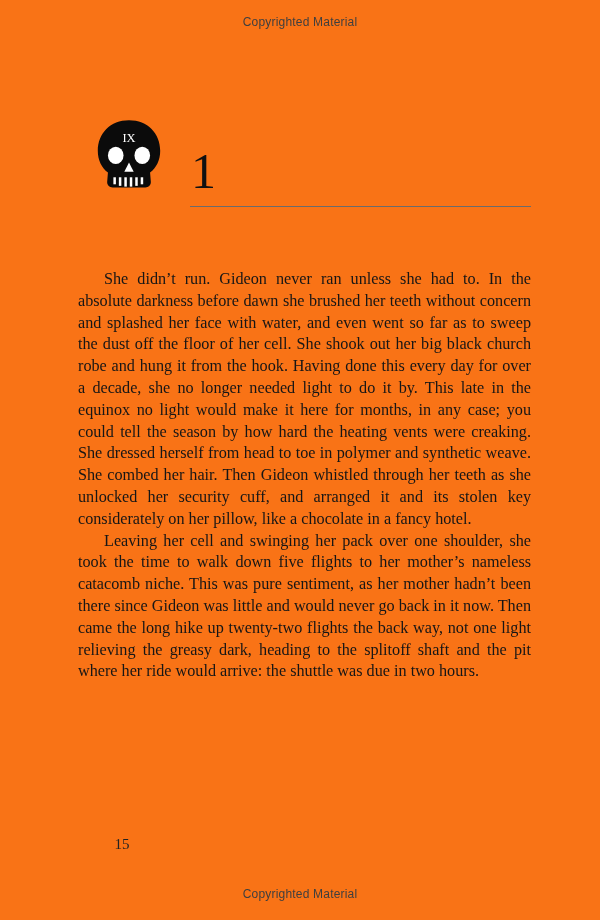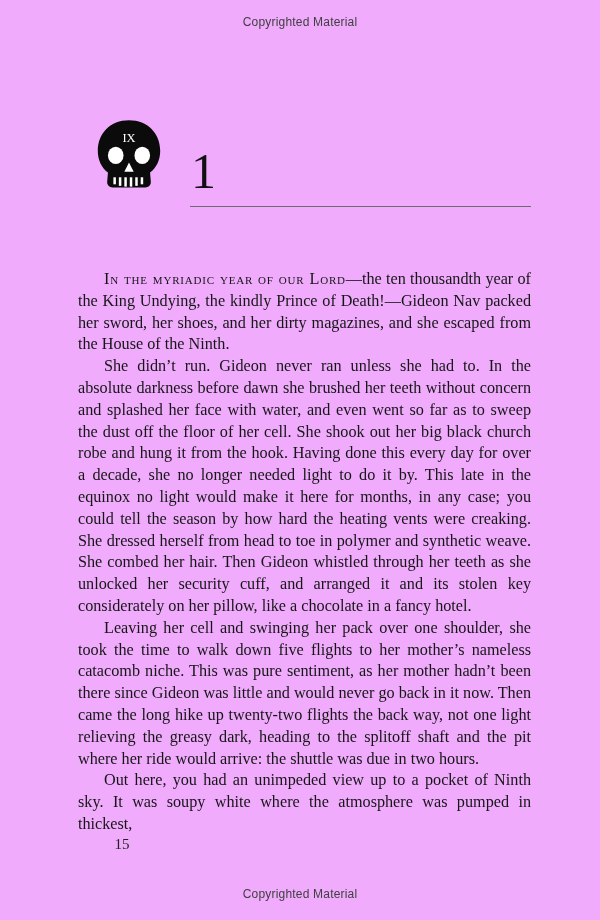--- a/index.html
+++ b/index.html
@@ -2,21 +2,21 @@
 <html><head>
 <meta charset="utf-8">
 <style>
   * { margin: 0; padding: 0; box-sizing: border-box; }
   html, body { background: #ffffff; }
   .page {
     position: relative;
     width: 600px;
     height: 920px;
     margin: 0 auto;
-    background: #f0abfc;
+    background: #f97316;
     font-family: "Liberation Serif", serif;
     color: #1a1a1a;
     overflow: hidden;
   }
   .copyright {
     position: absolute;
     left: 0;
     width: 100%;
     text-align: center;
     font-family: "Liberation Sans", sans-serif;
@@ -94,23 +94,21 @@
       </g>
       <text x="50" y="31" fill="#ffffff" font-size="16" text-anchor="middle" font-family="Liberation Serif, serif">IX</text>
     </svg>
 
     <div class="chapter-number">1</div>
 
     <div class="chapter-rule"></div>
   </div>
 
   <div class="body-text">
-    <p><span class="sc">In the myriadic year of our Lord</span><span>—the ten thousandth year of the King Undying, the kindly Prince of Death!—Gideon Nav packed her sword, her shoes, and her dirty magazines, and she escaped from the House of the Ninth.</span></p>
     <p>She didn’t run. Gideon never ran unless she had to. In the absolute darkness before dawn she brushed her teeth without concern and splashed her face with water, and even went so far as to sweep the dust off the floor of her cell. She shook out her big black church robe and hung it from the hook. Having done this every day for over a decade, she no longer needed light to do it by. This late in the equinox no light would make it here for months, in any case; you could tell the season by how hard the heating vents were creaking. She dressed herself from head to toe in polymer and synthetic weave. She combed her hair. Then Gideon whistled through her teeth as she unlocked her security cuff, and arranged it and its stolen key considerately on her pillow, like a chocolate in a fancy hotel.</p>
     <p>Leaving her cell and swinging her pack over one shoulder, she took the time to walk down five flights to her mother’s nameless catacomb niche. This was pure sentiment, as her mother hadn’t been there since Gideon was little and would never go back in it now. Then came the long hike up twenty-two flights the back way, not one light relieving the greasy dark, heading to the splitoff shaft and the pit where her ride would arrive: the shuttle was due in two hours.</p>
-    <p>Out here, you had an unimpeded view up to a pocket of Ninth sky. It was soupy white where the atmosphere was pumped in thickest,</p>
   </div>
 
   <div class="page-number">15</div>
 
   <div class="copyright copyright-bottom">Copyrighted Material</div>
 
 </div>
 
 </body></html>

